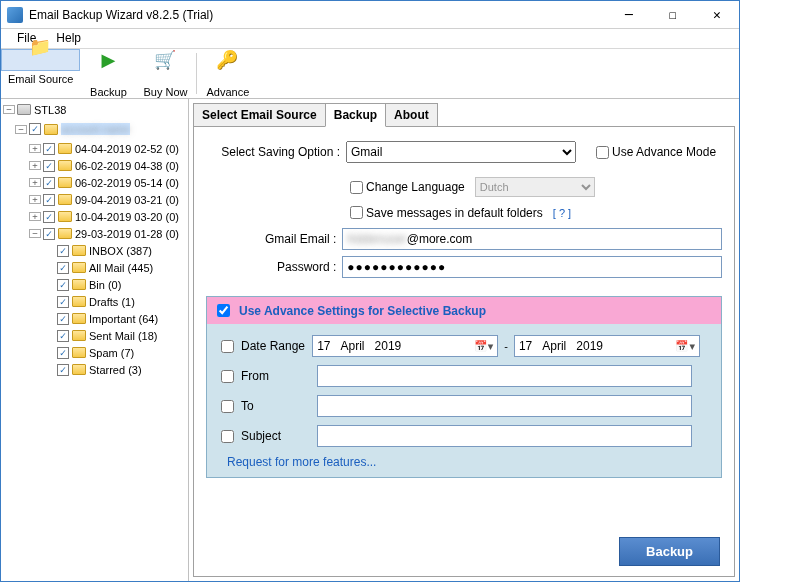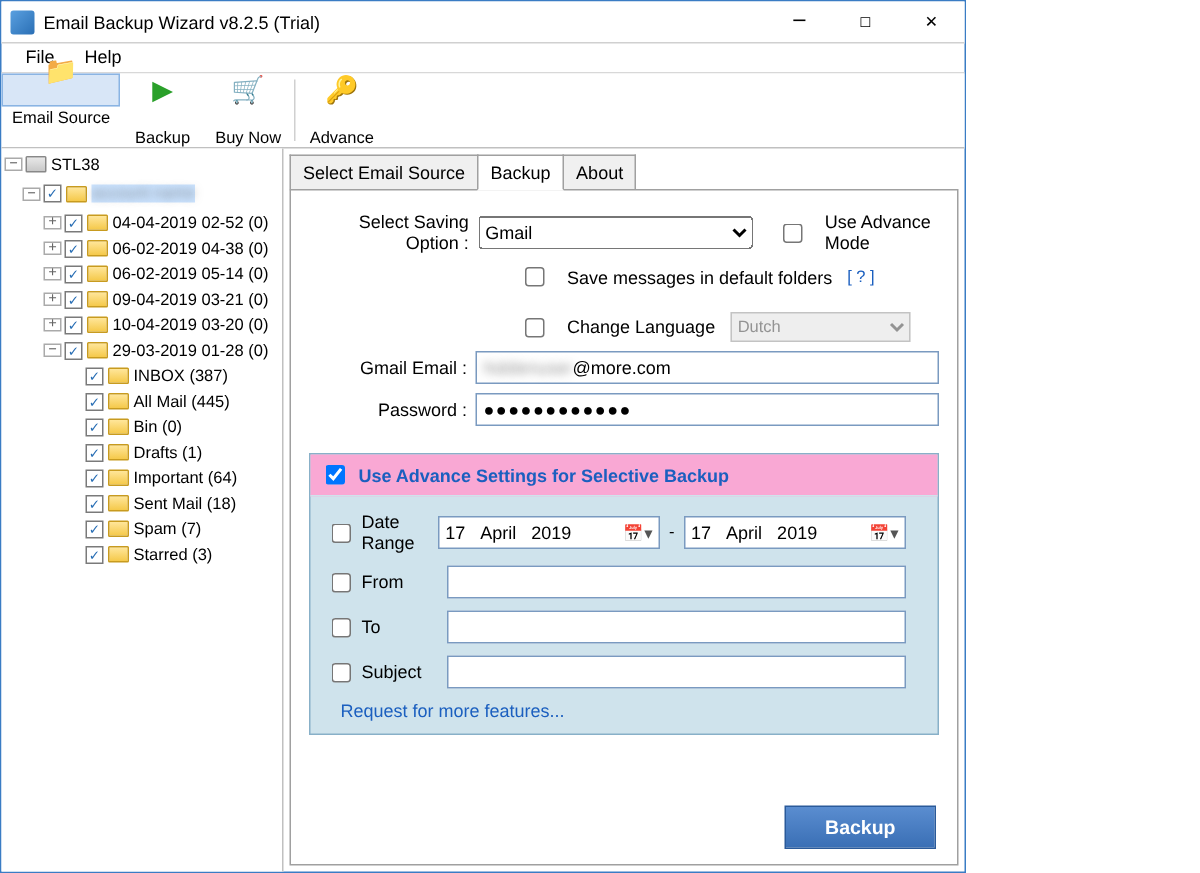--- a/index.html
+++ b/index.html
@@ -1,17 +1,17 @@
 <!DOCTYPE html>
 <html><head>
 <meta charset="utf-8">
 <style>
   * { box-sizing: border-box; }
   body { margin: 0; font-family: "Segoe UI", Tahoma, sans-serif; font-size: 11px; background: #fff; color: #000; }
-  .window { width: 644px; height: 582px; border: 1px solid #3a7cc4; display: flex; flex-direction: column; background: #fff; }
+  .window { width: 740px; height: 582px; border: 1px solid #3a7cc4; display: flex; flex-direction: column; background: #fff; }
   .titlebar { height: 28px; background: #fff; display: flex; align-items: center; border-bottom: 1px solid #d0d0d0; }
   .title-icon { width: 16px; height: 16px; margin: 0 6px; background: linear-gradient(135deg,#5aa0e0,#2a6fb5); border-radius: 2px; }
   .title-text { flex: 1; font-size: 12px; }
   .winbtns { display: flex; }
   .winbtn { width: 44px; height: 28px; display: flex; align-items: center; justify-content: center; cursor: pointer; font-family: monospace; font-size: 13px; }
   .menubar { height: 20px; padding: 0 12px; display: flex; gap: 12px; align-items: flex-start; border-bottom: 1px solid #d8d8d8; font-size: 12px; }
   .menuitem { cursor: pointer; padding: 2px 4px; }
   .toolbar { height: 50px; background: #fff; display: flex; align-items: stretch; border-bottom: 1px solid #c0c0c0; }
   .tbtn { display: flex; flex-direction: column; align-items: center; justify-content: center; padding: 2px 6px; cursor: pointer; border: 1px solid transparent; min-width: 56px; }
   .tbtn.sel { background: #d8e6f7; border: 1px solid #8ab4e3; }
@@ -23,27 +23,27 @@
   .tnode { display: flex; align-items: center; height: 17px; white-space: nowrap; cursor: pointer; }
   .tw { display: inline-block; width: 12px; text-align: center; color: #666; font-family: monospace; font-size: 9px; border: 1px solid #aaa; height: 9px; line-height: 7px; margin-right: 2px; }
   .tw.empty { border: none; }
   .tcb { width: 12px; height: 12px; border: 1px solid #7a7a7a; margin-right: 3px; display: inline-flex; align-items: center; justify-content: center; font-size: 9px; color: #2a6fb5; background: #fff; }
   .ticon-folder { width: 14px; height: 11px; margin-right: 3px; background: linear-gradient(#ffe69a,#f5c94a); border: 1px solid #c89b1f; border-radius: 1px; display: inline-block; }
   .ticon-drive { width: 14px; height: 11px; margin-right: 3px; background: linear-gradient(#e8e8e8,#c8c8c8); border: 1px solid #888; border-radius: 1px; display: inline-block; }
   .tlabel { font-size: 11px; }
   .tnode.sel .tlabel { background: #cce4ff; }
   .main { flex: 1; display: flex; flex-direction: column; padding: 0 4px 4px 4px; overflow: auto; }
   .tabs { display: flex; margin-top: 4px; }
-  .tab { padding: 4px 8px; font-size: 12px; font-weight: normal; border: 1px solid #a0a0a0; border-bottom: none; background: #f0f0f0; cursor: pointer; margin-right: -1px; }
+  .tab { padding: 4px 8px; font-size: 12px; font-weight: bold; border: 1px solid #a0a0a0; border-bottom: none; background: #f0f0f0; cursor: pointer; margin-right: -1px; }
   .tab.active { background: #fff; position: relative; z-index: 2; border-bottom: 1px solid #fff; }
   .tabpanel { border: 1px solid #a0a0a0; flex: 1; padding: 14px 12px; position: relative; margin-top: -1px; background: #fff; }
   .row { display: flex; align-items: center; margin-bottom: 6px; }
   .lbl { width: 140px; text-align: right; padding-right: 6px; font-size: 12px; }
   .sel { height: 22px; font-size: 12px; }
-  .chkwrap { display: inline-flex; align-items: center; gap: 12px; font-size: 12px; }
+  .chkwrap { display: inline-flex; align-items: center; gap: 0; font-size: 12px; }
   .chkbox { width: 13px; height: 13px; }
   .txtinput { height: 22px; border: 1px solid #7a9ac0; padding: 0 4px; font-size: 12px; }
   .helpq { color: #1b5fbf; cursor: pointer; margin-left: 10px; }
   .langsel { height: 20px; font-size: 11px; background: #e8e8e8; border: 1px solid #aaa; color: #666; }
   .advbox { border: 1px solid #88b0c8; background: #cfe3ec; margin-top: 18px; }
   .advhdr { padding: 4px 6px; background: #f9a8d4; display: flex; align-items: center; gap: 6px; font-size: 12px; font-weight: bold; color: #1b5fbf; border-bottom: 1px solid #cfe3ec; }
   .advbody { padding: 10px 21px 8px 10px; }
   .advrow { display: flex; align-items: center; margin-bottom: 8px; }
   .advchklbl { display: flex; align-items: center; gap: 4px; width: 100px; font-size: 12px; }
   .datein { height: 22px; background: #fff; border: 1px solid #7a9ac0; display: flex; align-items: center; padding: 0 4px; gap: 10px; font-size: 12px; }
@@ -208,38 +208,38 @@
           <div class="lbl">Select Saving Option :</div>
           <select class="sel" style="width:230px">
             <option>Gmail</option>
           </select>
           <label class="chkwrap" style="margin-left:16px">
             <input type="checkbox" class="chkbox" style="">
             <span>Use Advance Mode</span>
           </label>
         </div>
 
-        <div class="row">
-          <div class="lbl"></div>
-          <label class="chkwrap">
-            <input type="checkbox" class="chkbox" style="">
-            <span>Save messages in default folders</span>
-          </label>
-          <span class="helpq">[ ? ]</span>
-        </div>
-
         <div class="row" style="margin-top:14px">
           <div class="lbl"></div>
           <label class="chkwrap">
             <input type="checkbox" class="chkbox" style="">
             <span>Change Language</span>
           </label>
           <select class="langsel" style="width:120px;margin-left:10px" disabled="">
             <option>Dutch</option>
           </select>
+        </div>
+
+        <div class="row">
+          <div class="lbl"></div>
+          <label class="chkwrap">
+            <input type="checkbox" class="chkbox" style="">
+            <span>Save messages in default folders</span>
+          </label>
+          <span class="helpq">[ ? ]</span>
         </div>
 
         <div class="row">
           <div class="lbl">Gmail Email :</div>
           <div class="txtinput" style="width:390px;display:flex;align-items:center">
             <span class="blurred">hiddenuser</span>
               <span>@more.com</span>
           </div>
         </div>
 

